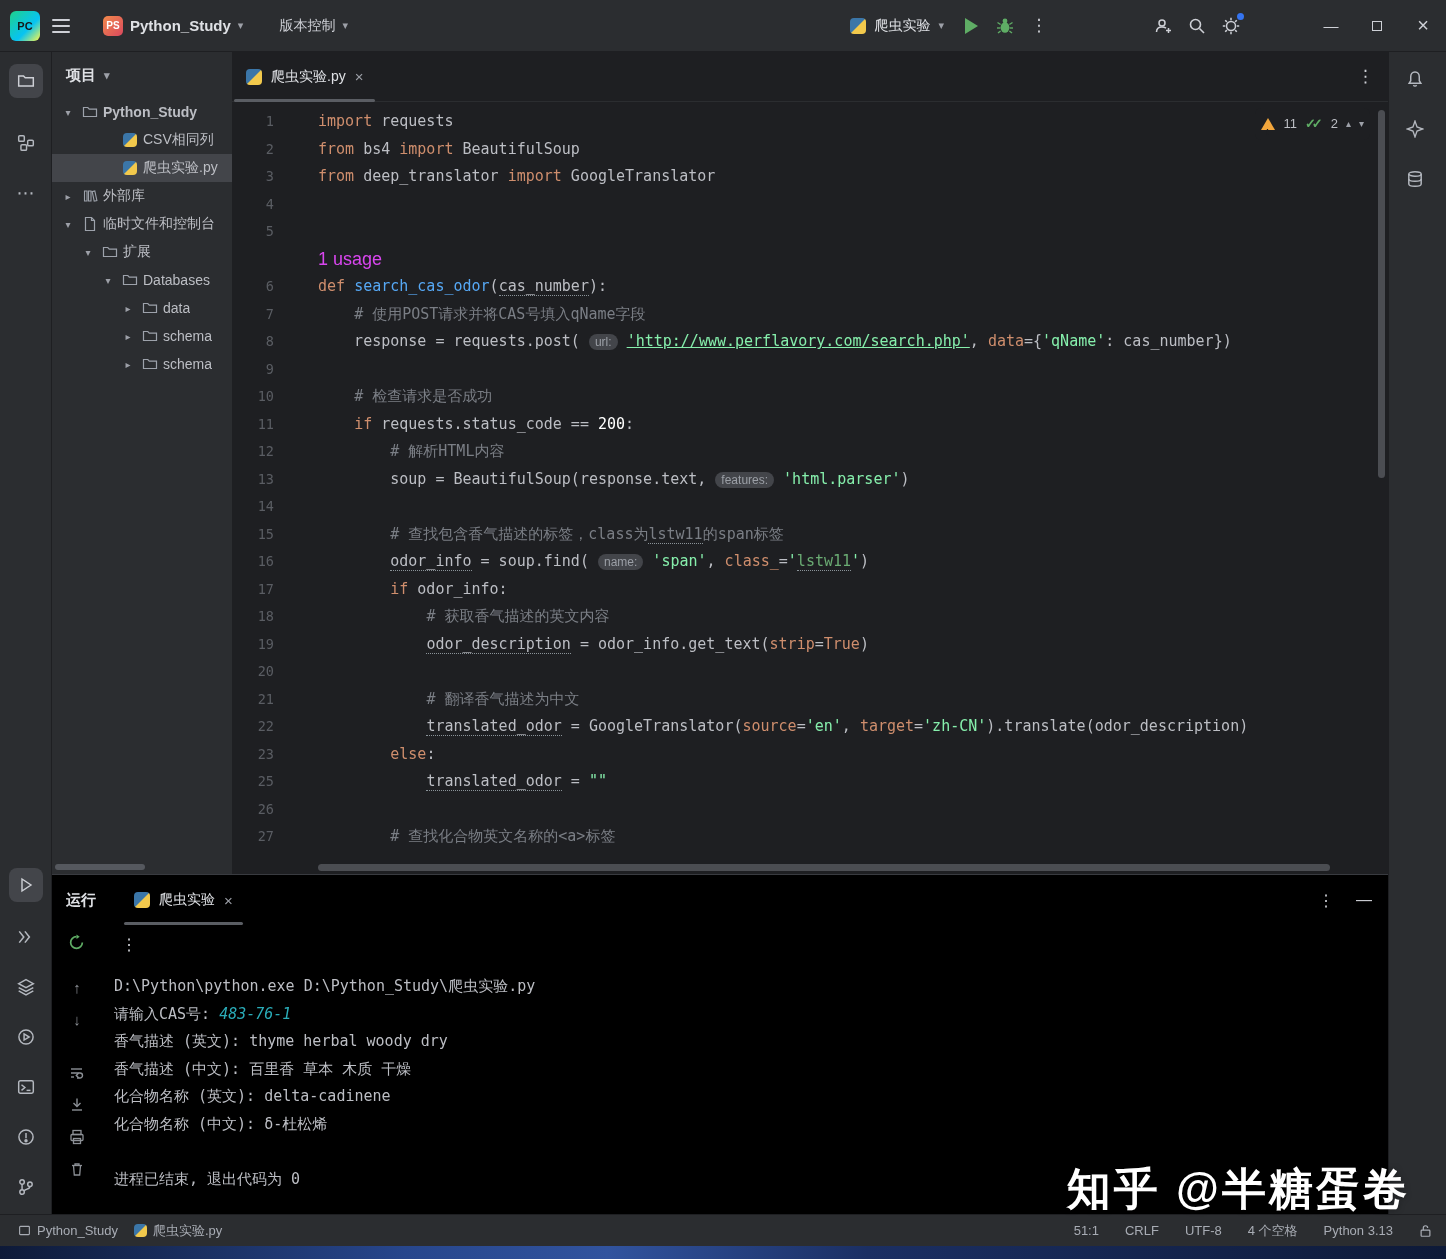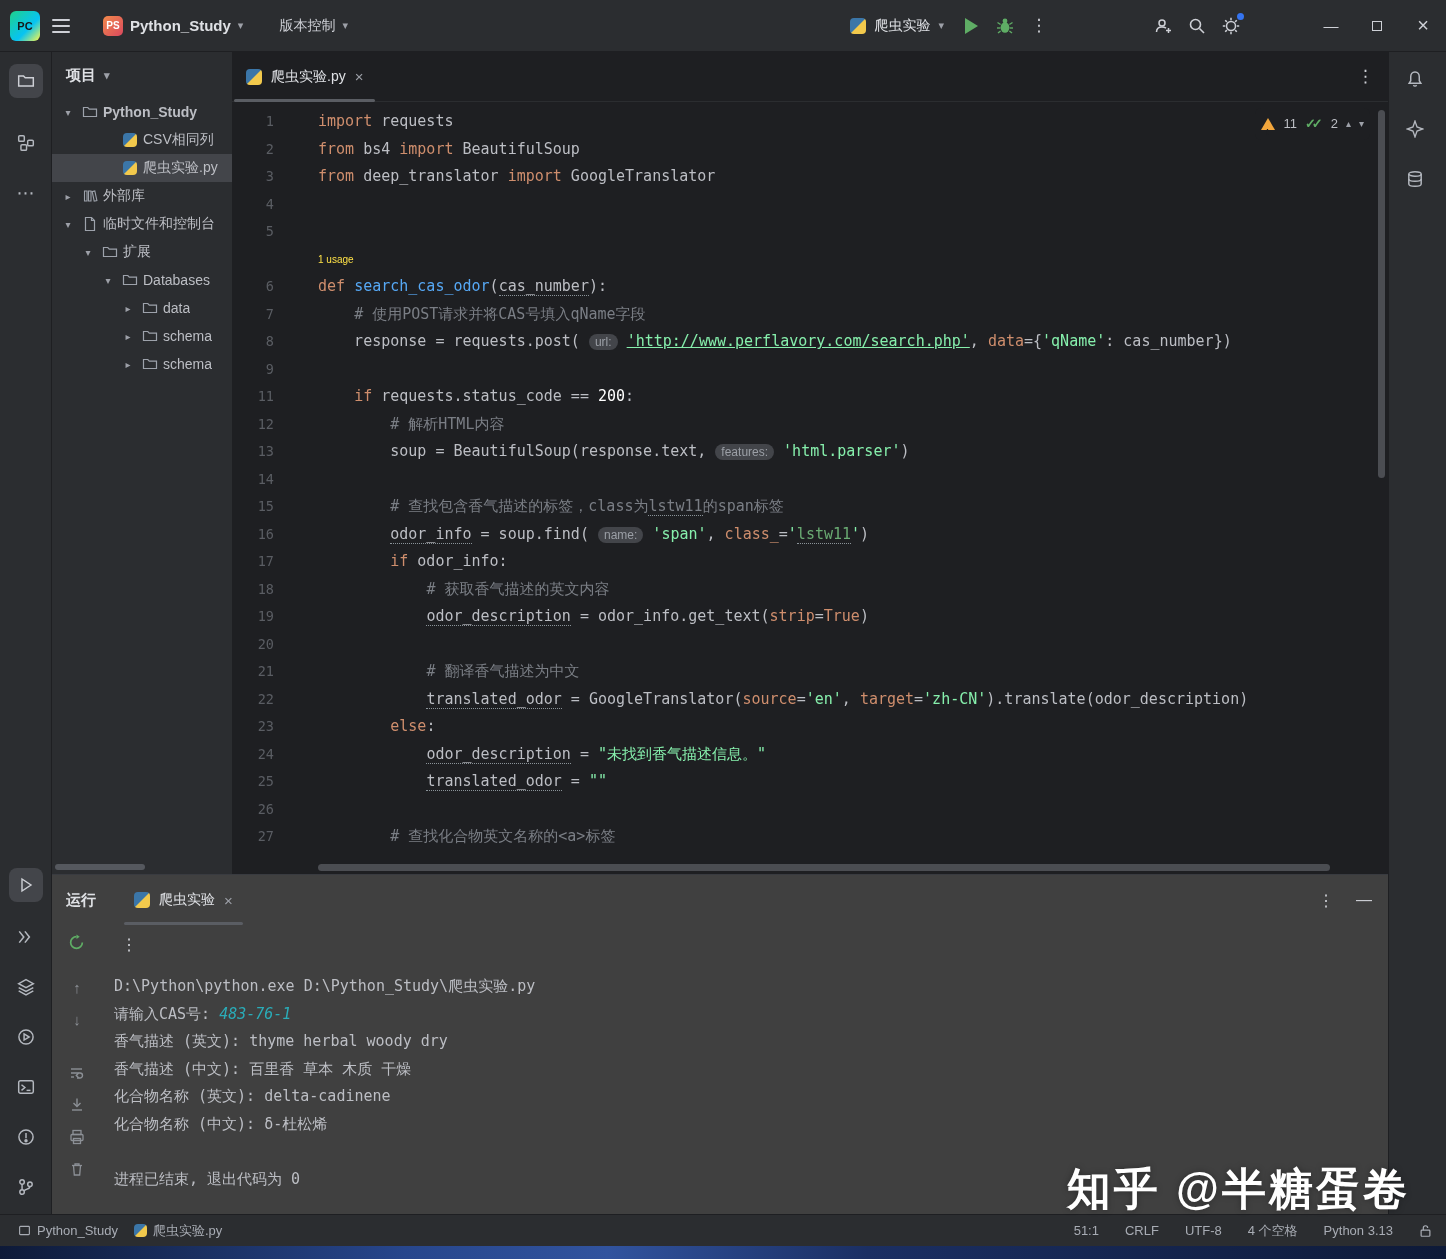--- a/index.html
+++ b/index.html
@@ -68,21 +68,21 @@
   .tabbar { height:50px; flex:none; display:flex; align-items:center; position:relative; border-bottom:1px solid #2b2d30; }
   .edtab { height:50px; display:flex; align-items:center; gap:9px; padding:0 14px; position:relative; color:#dfe1e5; font-size:14px; }
   .edtab .underline { position:absolute; left:2px; right:2px; bottom:0; height:3px; background:#5a5d63; border-radius:2px; }
   .tab-close { color:#9da0a8; font-size:15px; }
   .tabbar-more { position:absolute; right:14px; color:#ced0d6; font-size:17px; }
   .codewrap { flex:1; position:relative; overflow:hidden; font-family:"DejaVu Sans Mono", monospace;
     font-size:15px; line-height:27.5px; padding-top:6px; }
   .cl { display:flex; white-space:pre; height:27.5px; }
   .ln { width:42px; text-align:right; color:#5a5d63; flex:none; font-size:13.5px; }
   .lc { margin-left:44px; }
-  .lc.usage { color:#fde047; font-size:10px; font-family:"Liberation Sans",sans-serif; }
+  .lc.usage { color:#d946ef; font-size:18px; font-family:"Liberation Sans",sans-serif; }
   .tk-p { color:#bcbec4; }
   .tk-kw { color:#cf8e6d; }
   .tk-fn { color:#56a8f5; }
   .tk-str { color:#86efac; }
   .tk-strul { color:#6aab73; border-bottom:1px dotted #8a9399; }
   .tk-cmt { color:#7a7e85; }
   .tk-cmtul { color:#7a7e85; border-bottom:1px dotted #8a9399; }
   .tk-num { color:#ffffff; }
   .tk-named { color:#cf8e6d; }
   .tk-ul { color:#bcbec4; border-bottom:1px dotted #8a9399; }
@@ -93,21 +93,21 @@
     font-family:"Liberation Sans",sans-serif; font-size:13px; color:#bcbec4; background:#1e1f22; padding:2px 6px; border-radius:6px; }
   .warn-tri { width:0; height:0; border-left:7px solid transparent; border-right:7px solid transparent;
     border-bottom:12px solid #f2a63c; position:relative; }
   .warn-mark { position:absolute; left:-2.5px; top:1px; color:#1e1f22; font-size:9px; font-weight:bold; }
   .ok-check { color:#5fad65; font-weight:bold; letter-spacing:-4px; margin-right:4px; }
   .insp-chev { color:#9da0a8; font-size:10px; }
   .ed-vscroll { position:absolute; top:8px; right:3px; width:7px; height:368px; border-radius:4px; background:#4b4d52; }
   .ed-hscroll { position:absolute; bottom:3px; left:86px; width:1012px; height:7px; border-radius:4px; background:#4b4d52; }
 
   
-  .runpanel { height:340px; flex:none; border-top:1px solid #393b40; display:flex; flex-direction:column; background:#404040; }
+  .runpanel { height:340px; flex:none; border-top:1px solid #393b40; display:flex; flex-direction:column; background:#000000; }
   .runheader { height:50px; flex:none; display:flex; align-items:center; padding:0 14px; position:relative; }
   .run-title { font-weight:bold; color:#dfe1e5; font-size:15px; margin-right:26px; }
   .runtab { height:50px; display:flex; align-items:center; gap:9px; padding:0 12px; position:relative; color:#dfe1e5; }
   .runtab .underline { position:absolute; left:2px; right:2px; bottom:0; height:3px; background:#5a5d63; border-radius:2px; }
   .runheader-right { position:absolute; right:16px; display:flex; align-items:center; gap:22px; color:#ced0d6; font-size:16px; }
   .runtoolbar { height:38px; flex:none; display:flex; align-items:center; gap:18px; padding-left:16px; }
   .stop-sq { width:12px; height:12px; background:#8a8e94; border-radius:2px; }
   .runbody { flex:1; display:flex; min-height:0; }
   .congutter { width:50px; flex:none; display:flex; flex-direction:column; align-items:center; padding-top:12px; gap:8px; color:#8c9096; }
   .congutter .g-ic { width:24px; height:24px; display:flex; align-items:center; justify-content:center; font-size:15px; }
@@ -405,34 +405,34 @@
                 <div class="cl"><span class="ln">1</span><span class="lc"><span class="tk-kw">import</span><span class="tk-p"> requests</span></span></div>
                 <div class="cl"><span class="ln">2</span><span class="lc"><span class="tk-kw">from</span><span class="tk-p"> bs4 </span><span class="tk-kw">import</span><span class="tk-p"> BeautifulSoup</span></span></div>
                 <div class="cl"><span class="ln">3</span><span class="lc"><span class="tk-kw">from</span><span class="tk-p"> deep_translator </span><span class="tk-kw">import</span><span class="tk-p"> GoogleTranslator</span></span></div>
                 <div class="cl"><span class="ln">4</span><span class="lc"></span></div>
                 <div class="cl"><span class="ln">5</span><span class="lc"></span></div>
                 <div class="cl"><span class="ln"></span><span class="lc usage">1 usage</span></div>
                 <div class="cl"><span class="ln">6</span><span class="lc"><span class="tk-kw">def</span><span class="tk-p"> </span><span class="tk-fn">search_cas_odor</span><span class="tk-p">(</span><span class="tk-ul">cas_number</span><span class="tk-p">):</span></span></div>
                 <div class="cl"><span class="ln">7</span><span class="lc"><span class="tk-p">    </span><span class="tk-cmt"># 使用POST请求并将CAS号填入qName字段</span></span></div>
                 <div class="cl"><span class="ln">8</span><span class="lc"><span class="tk-p">    response = requests.post( </span><span class="tk-hint">url:</span><span class="tk-p"> </span><span class="tk-link">'http://www.perflavory.com/search.php'</span><span class="tk-p">, </span><span class="tk-named">data</span><span class="tk-p">={</span><span class="tk-str">'qName'</span><span class="tk-p">: cas_number})</span></span></div>
                 <div class="cl"><span class="ln">9</span><span class="lc"></span></div>
+                <div class="cl"><span class="ln">10</span><span class="lc"><span class="tk-p">    </span><span class="tk-cmt"># 检查请求是否成功</span></span></div>
                 <div class="cl"><span class="ln">11</span><span class="lc"><span class="tk-p">    </span><span class="tk-kw">if</span><span class="tk-p"> requests.status_code == </span><span class="tk-num">200</span><span class="tk-p">:</span></span></div>
                 <div class="cl"><span class="ln">12</span><span class="lc"><span class="tk-p">        </span><span class="tk-cmt"># 解析HTML内容</span></span></div>
                 <div class="cl"><span class="ln">13</span><span class="lc"><span class="tk-p">        soup = BeautifulSoup(response.text, </span><span class="tk-hint">features:</span><span class="tk-p"> </span><span class="tk-str">'html.parser'</span><span class="tk-p">)</span></span></div>
                 <div class="cl"><span class="ln">14</span><span class="lc"></span></div>
                 <div class="cl"><span class="ln">15</span><span class="lc"><span class="tk-p">        </span><span class="tk-cmt"># 查找包含香气描述的标签，class为</span><span class="tk-cmtul">lstw11</span><span class="tk-cmt">的span标签</span></span></div>
                 <div class="cl"><span class="ln">16</span><span class="lc"><span class="tk-p">        </span><span class="tk-ul">odor_info</span><span class="tk-p"> = soup.find( </span><span class="tk-hint">name:</span><span class="tk-p"> </span><span class="tk-str">'span'</span><span class="tk-p">, </span><span class="tk-named">class_</span><span class="tk-p">=</span><span class="tk-str">'</span><span class="tk-strul">lstw11</span><span class="tk-str">'</span><span class="tk-p">)</span></span></div>
                 <div class="cl"><span class="ln">17</span><span class="lc"><span class="tk-p">        </span><span class="tk-kw">if</span><span class="tk-p"> odor_info:</span></span></div>
                 <div class="cl"><span class="ln">18</span><span class="lc"><span class="tk-p">            </span><span class="tk-cmt"># 获取香气描述的英文内容</span></span></div>
                 <div class="cl"><span class="ln">19</span><span class="lc"><span class="tk-p">            </span><span class="tk-ul">odor_description</span><span class="tk-p"> = odor_info.get_text(</span><span class="tk-named">strip</span><span class="tk-p">=</span><span class="tk-kw">True</span><span class="tk-p">)</span></span></div>
                 <div class="cl"><span class="ln">20</span><span class="lc"></span></div>
                 <div class="cl"><span class="ln">21</span><span class="lc"><span class="tk-p">            </span><span class="tk-cmt"># 翻译香气描述为中文</span></span></div>
                 <div class="cl"><span class="ln">22</span><span class="lc"><span class="tk-p">            </span><span class="tk-ul">translated_odor</span><span class="tk-p"> = GoogleTranslator(</span><span class="tk-named">source</span><span class="tk-p">=</span><span class="tk-str">'en'</span><span class="tk-p">, </span><span class="tk-named">target</span><span class="tk-p">=</span><span class="tk-str">'zh-CN'</span><span class="tk-p">).translate(odor_description)</span></span></div>
                 <div class="cl"><span class="ln">23</span><span class="lc"><span class="tk-p">        </span><span class="tk-kw">else</span><span class="tk-p">:</span></span></div>
-                <div class="cl"><span class="ln">24</span><span class="lc"><span class="tk-p">            </span><span class="tk-ul">odor_description</span><span class="tk-p"> = </span><span class="tk-str">"未找到香气描述信息。"</span></span></div>
                 <div class="cl"><span class="ln">25</span><span class="lc"><span class="tk-p">            </span><span class="tk-ul">translated_odor</span><span class="tk-p"> = </span><span class="tk-str">""</span></span></div>
                 <div class="cl"><span class="ln">26</span><span class="lc"></span></div>
                 <div class="cl"><span class="ln">27</span><span class="lc"><span class="tk-p">        </span><span class="tk-cmt"># 查找化合物英文名称的&lt;a&gt;标签</span></span></div>
               </div>
             <div class="inspect">
               <span class="warn-tri">
                   <span class="warn-mark">!</span>
                 </span>
               <span>11</span>
               <span class="ok-check">✓✓</span>

